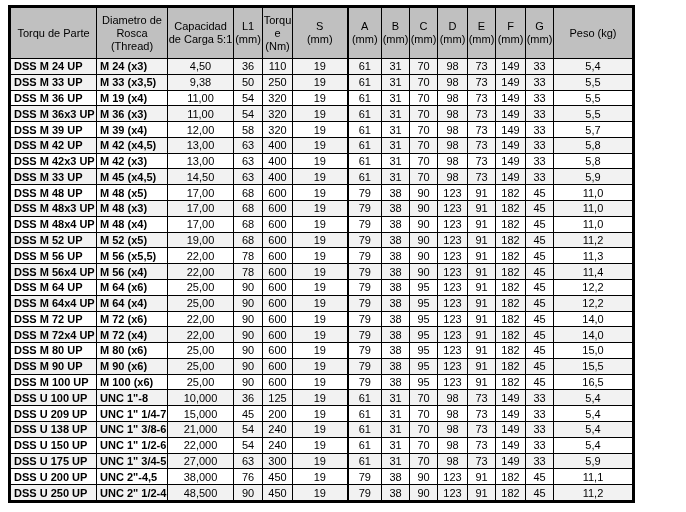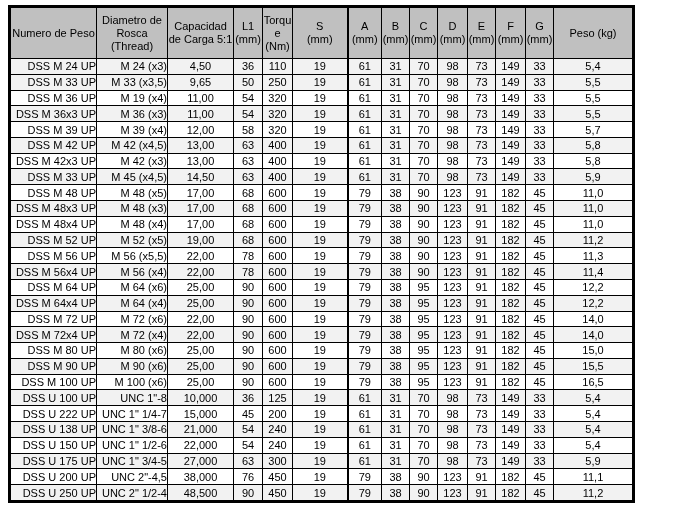--- a/index.html
+++ b/index.html
@@ -38,22 +38,23 @@
     line-height: 13px;
     border-bottom: 2px solid #000000;
   }
   tbody td {
     text-align: center;
     vertical-align: middle;
     line-height: 12px;
     height: 14px;
   }
   tbody td.left {
-    text-align: right;
+    text-align: left;
     padding-left: 3px;
+    font-weight: bold;
   }
   tbody tr.odd  { background: #f2f2f2; }
   tbody tr.even { background: #ffffff; }
   
   table.spec th:nth-child(7), table.spec td:nth-child(7) {
     border-left: 2px solid #000000;
   }
 </style>
 </head>
 <body>
@@ -71,21 +72,21 @@
         <col style="width:28px">
         <col style="width:28px">
       <col style="width:30px">
         <col style="width:28px">
         <col style="width:30px">
       <col style="width:28px">
         <col style="width:80px">
     </colgroup>
     <thead>
       <tr id="header-row">
-          <th>Numero de Peso</th>
+          <th>Torqu de Parte</th>
           <th>Diametro de
 Rosca
 (Thread)</th>
           <th>Capacidad
 de Carga 5:1</th>
           <th>L1
 (mm)</th>
           <th>Torqu
 e
 (Nm)</th>
@@ -121,21 +122,21 @@
           <td>70</td>
           <td>98</td>
           <td>73</td>
           <td>149</td>
           <td>33</td>
           <td>5,4</td>
         </tr>
         <tr class="odd">
           <td class="left">DSS M 33 UP</td>
           <td class="left">M 33 (x3,5)</td>
-          <td>9,65</td>
+          <td>9,38</td>
           <td>50</td>
           <td>250</td>
           <td>19</td>
           <td>61</td>
           <td>31</td>
           <td>70</td>
           <td>98</td>
           <td>73</td>
           <td>149</td>
           <td>33</td>
@@ -455,21 +456,21 @@
           <td>61</td>
           <td>31</td>
           <td>70</td>
           <td>98</td>
           <td>73</td>
           <td>149</td>
           <td>33</td>
           <td>5,4</td>
         </tr>
         <tr class="even">
-          <td class="left">DSS U 222 UP</td>
+          <td class="left">DSS U 209 UP</td>
           <td class="left">UNC 1" 1/4-7</td>
           <td>15,000</td>
           <td>45</td>
           <td>200</td>
           <td>19</td>
           <td>61</td>
           <td>31</td>
           <td>70</td>
           <td>98</td>
           <td>73</td>

